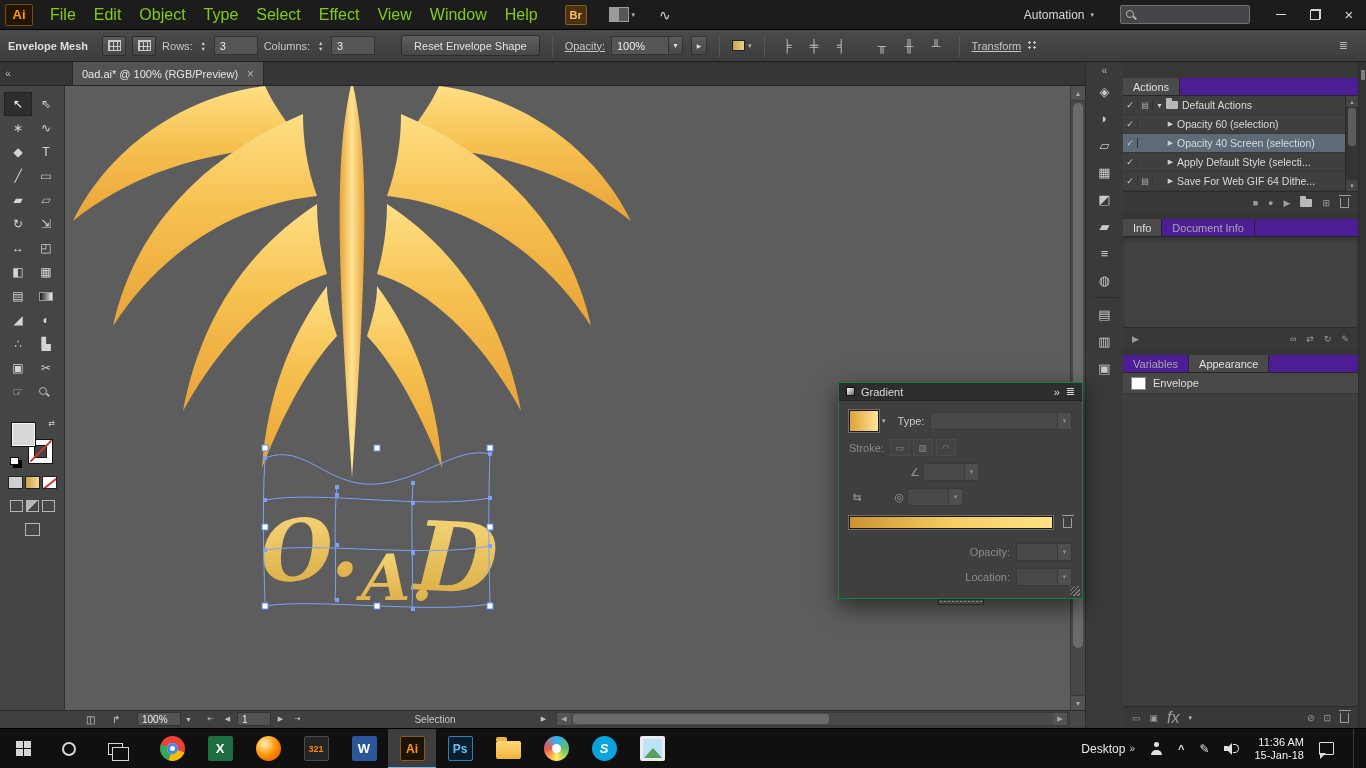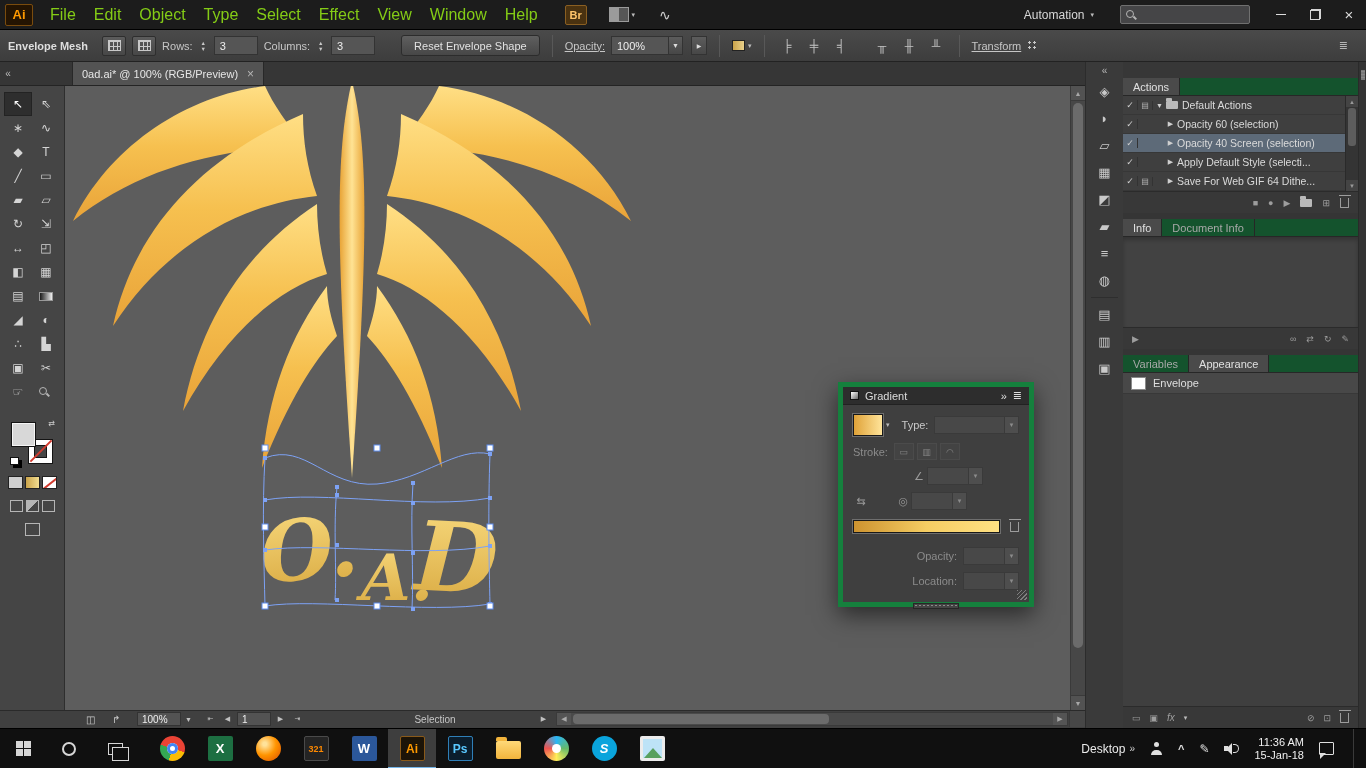--- a/index.html
+++ b/index.html
@@ -101,21 +101,21 @@
 #dock{position:absolute;top:62px;left:1085px;width:38px;height:666px;background:#3a3a3a;border-left:1px solid #2c2c2c}
 .dock-top{height:16px;display:flex;align-items:center;justify-content:center;color:#b8b8b8;font-size:10px}
 .dock-ic{height:27px;display:flex;align-items:center;justify-content:center;color:#c9c9c9;font-size:13px}
 .dock-sep{height:1px;background:#2e2e2e;margin:3px 5px}
 
 
 #rpanels{position:absolute;top:62px;left:1123px;width:235px;height:666px;background:#3a3a3a;display:flex;flex-direction:column}
 #rgutter{position:absolute;top:62px;left:1358px;width:8px;height:666px;background:#333;border-left:1px solid #2a2a2a}
 #rgutter i{display:block;margin:8px auto 0;width:4px;height:10px;background-image:radial-gradient(#888 0.8px,transparent 1px);background-size:2px 3px}
 .topstrip{height:16px;background:#373737}
-.ptabs{height:18px;background:#14532d;display:flex;border-bottom:1px solid #272727;flex:none}
+.ptabs{height:18px;background:#4c1d95;display:flex;border-bottom:1px solid #272727;flex:none}
 .ptab{padding:0 10px;display:flex;align-items:center;background:#4a4a4a;color:#e0e0e0;border-right:1px solid #262626}
 .ptab.inactive{background:transparent;color:#a8a8a8}
 .panel-gap{height:6px;background:#353535;flex:none}
 .alist{background:#3f3f3f;position:relative;flex:none}
 .arow{height:19px;display:flex;align-items:center;border-bottom:1px solid #373737;font-size:10.5px;color:#dadada;padding-right:13px}
 .arow.sel{background:#5d6a78}
 .acheck{width:15px;text-align:center;border-right:1px solid #333;font-size:9px;color:#cfcfcf;flex:none}
 .adlg{width:15px;text-align:center;border-right:1px solid #333;font-size:8px;color:#b5b5b5;flex:none}
 .aexp{width:13px;text-align:center;font-size:7px;color:#cfcfcf;flex:none}
 .aind{width:11px;flex:none}
@@ -128,24 +128,24 @@
 .pbar{height:22px;background:#383838;border-top:1px solid #2b2b2b;display:flex;align-items:center;gap:10px;padding:0 9px;color:#9d9d9d;font-size:9px;flex:none}
 .pbar.right{justify-content:flex-end}
 .trash{width:9px;height:10px;position:relative;border:1px solid #9d9d9d;border-top:none;border-radius:0 0 1px 1px}
 .trash::before{content:"";position:absolute;left:-2.5px;top:-3px;width:12px;height:1.5px;background:#9d9d9d}
 .lcontent{height:90px;background:#424242;box-shadow:inset 0 3px 4px rgba(0,0,0,.22);flex:none}
 .app-r{height:21px;display:flex;align-items:center;border-bottom:1px solid #383838;padding-left:8px;gap:7px;color:#dedede;flex:none}
 .sw-white{width:15px;height:13px;background:#fff;border:1px solid #8a8a8a}
 .eye{width:13px;height:9px;border:1px solid #c2c2c2;border-radius:50%;position:relative;margin-left:2px}
 .eye::after{content:"";position:absolute;left:4px;top:2px;width:3px;height:3px;background:#c2c2c2;border-radius:50%}
 .app-empty{flex:1;background:#3f3f3f}
-.fxlbl{font-style:italic;font-size:10px}
-
-
-#gradpanel{position:absolute;left:838px;top:382px;width:196px;background:#3f3f3f;border:5px solid #15803d;box-shadow:0 8px 22px rgba(0,0,0,.55);z-index:20}
+.fxlbl{font-style:italic;font-size:16px}
+
+
+#gradpanel{position:absolute;left:838px;top:382px;width:245px;background:#3f3f3f;border:1px solid #15803d;box-shadow:0 8px 22px rgba(0,0,0,.55);z-index:20}
 .gheader{height:18px;background:#2d2d2d;display:flex;align-items:center;padding:0 7px;gap:6px;border-bottom:1px solid #222;color:#ddd}
 .gdia{width:9px;height:9px;background:linear-gradient(135deg,#fff,#666);border:1px solid #111}
 .gsp{flex:1}
 .gbody{padding:9px 10px 10px;position:relative}
 .grow{display:flex;align-items:center;margin-bottom:7px}
 .gswatch{width:30px;height:22px;background:linear-gradient(90deg,#dfa238,#ffe49a);border:1px solid #191919;box-shadow:0 0 0 1px #6e6e6e}
 .glab{color:#c9c9c9;margin:0 6px 0 12px}
 .glab.dis{color:#8b8b8b}
 .gfield{height:18px;background:#484848;border:1px solid #3a3a3a;flex:1;display:flex;align-items:center}
 .gddbtn{width:14px;height:18px;border:1px solid #3a3a3a;border-left:none;background:#4e4e4e;display:flex;align-items:center;justify-content:center;font-size:6px;color:#8c8c8c}

